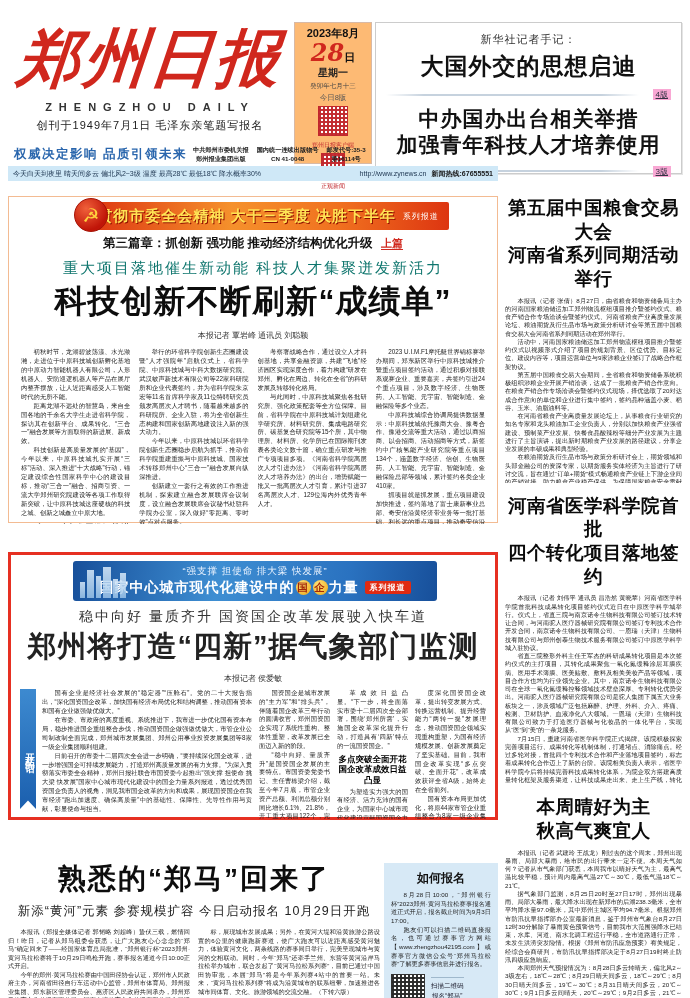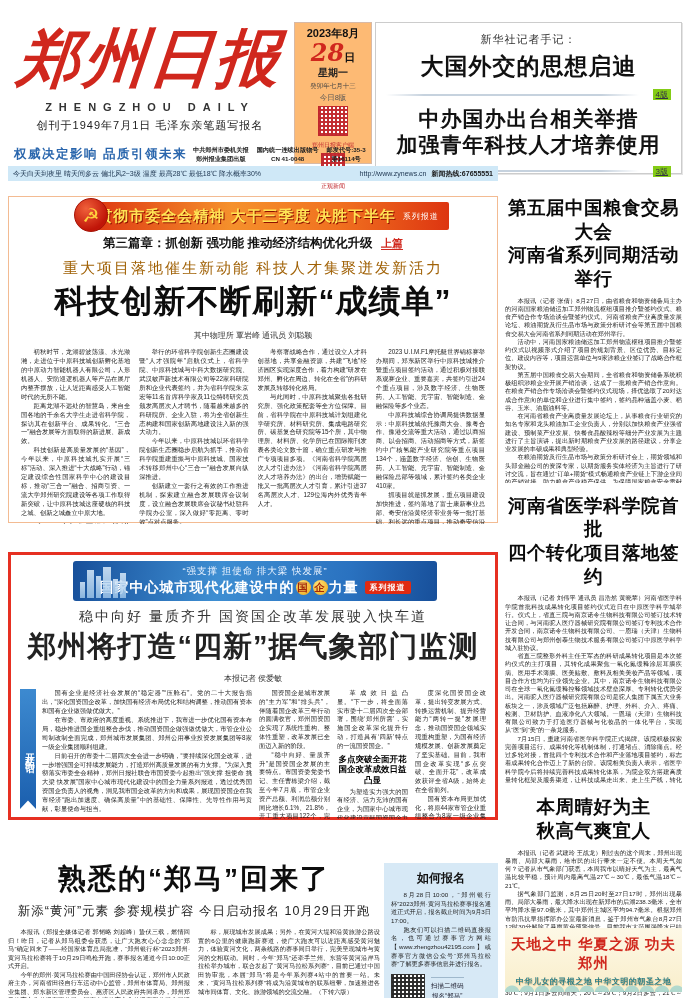--- a/index.html
+++ b/index.html
@@ -44,21 +44,21 @@
 
   .topnews {
     position:absolute; left:375px; top:22px; width:307px; height:152px;
     border:1px solid #ccc; box-shadow:1px 1px 0 #e5e5e5; background:#fff;
     text-align:center; padding-top:9px;
   }
   .topnews .kicker { font-size:11px; color:#333; letter-spacing:1px; }
   .topnews .h1 { font-size:23px; font-weight:900; color:#111; margin-top:4px; letter-spacing:1px; }
   .rule-row { display:flex; align-items:center; margin:7px 10px 6px 10px; }
   .rule-row .line { flex:1; height:2px; background:linear-gradient(90deg,#fff,#c6d2de 15%,#c6d2de 85%,#fff); }
-  .rule-row .page-badge { font-size:8px; color:#334; background:#84cc16; padding:0 3px; line-height:11px; margin-left:14px;text-decoration:underline; }
+  .rule-row .page-badge { font-size:8px; color:#334; background:#f9a8d4; padding:0 3px; line-height:11px; margin-left:14px;text-decoration:underline; }
   .topnews .h2 { font-size:21px; font-weight:900; color:#111; line-height:1.25; letter-spacing:1px; }
 
   .brandrow { position:absolute; left:14px; top:146px; width:276px; display:flex; align-items:center; }
   .slogan { font-size:12.5px; font-weight:bold; color:#2a66ad; letter-spacing:1.5px; white-space:nowrap; }
   .brand-small { font-size:6.2px; font-weight:bold; color:#222; line-height:1.35; text-align:center; white-space:nowrap; }
   .vdiv { width:1px; height:13px; background:#aaa; margin:0 4px; }
   .brandrow .slogan { margin-right:6px; }
 
   .weatherstrip {
     position:absolute; left:8px; top:166px; width:490px; height:15px;
@@ -81,21 +81,21 @@
     color:#ffd23d; font-size:19px; line-height:34px; text-align:center;
     border:1px solid #a51205;
   }
   .sec1-banner .btxt {
     font-size:15px; font-weight:900; color:#ffe354; letter-spacing:1px;
     text-shadow:1px 1px 0 #8f1000;
   }
   .sec1-banner .btag { font-size:8px; color:#fff; margin-left:7px; letter-spacing:1px; }
   .sec1-chapter { text-align:center; font-size:12.5px; font-weight:bold; margin-top:5px; color:#111; }
   .sec1-chapter .tag { color:#d0271d; border-bottom:1.5px solid #d0271d; margin-left:5px; font-size:11px; }
-  .sec1-deck { text-align:center; font-size:15px; color:#a16207; margin-top:7px; letter-spacing:2px; }
+  .sec1-deck { text-align:center; font-size:15px; color:#0f766e; margin-top:7px; letter-spacing:2px; }
   .sec1-headline { text-align:center; font-size:32px; font-weight:700; color:#0d0d0d; margin-top:2px; letter-spacing:1px; white-space:nowrap; }
   .byline { text-align:center; font-size:8px; color:#333; margin-top:6px; }
   .sec1-cols { display:flex; gap:9px; padding:7px 12px 0 12px; }
   .ncol { flex:1; height:176px; overflow:hidden; font-size:6.3px; line-height:1.42; text-align:justify; color:#1c1c1c; }
   .body-text p { margin:0; text-indent:2em; }
   .col-subhead { font-size:9px; font-weight:900; text-align:center; margin:4px 0 3px 0; color:#000; }
 
   
   .sidebar { position:absolute; left:505px; top:196px; width:177px; }
   .side-article { margin-bottom:11px; }
@@ -238,21 +238,21 @@
       <div class="emblem">☭</div>
       <span class="btxt">贯彻市委全会精神 大干三季度 决胜下半年</span>
       <span class="btag">系列报道</span>
     </div>
     <div class="sec1-chapter">
       <span>第三篇章：抓创新 强功能 推动经济结构优化升级</span>
       <span class="tag">上篇</span>
     </div>
     <div class="sec1-deck">重大项目落地催生新动能 科技人才集聚迸发新活力</div>
     <div class="sec1-headline">科技创新不断刷新“成绩单”</div>
-    <div class="byline">其中物理所 覃岩峰 通讯员 刘聪颖</div>
+    <div class="byline">本报记者 覃岩峰 通讯员 刘聪颖</div>
     <div class="sec1-cols">
       <div class="ncol body-text">
         <div>
             <p>初秋时节，龙湖碧波荡漾、水光潋滟，走进位于中原科技城创新孵化基地的中原动力智能机器人有限公司，人形机器人、安防巡逻机器人等产品在展厅内整齐摆放，让人近距离感受人工智能时代的无所不能。</p>
             <p>距离龙湖不远处的智慧岛，来自全国各地的千余名大学生走进省科学院，探访其在创新平台、成果转化、“三合一”融合发展等方面取得的新进展、新成效。</p>
             <p>科技创新是高质量发展的“基因”，今年以来，中原科技城扎实开展“三标”活动、深入推进“十大战略”行动，锚定建设综合性国家科学中心的建设目标，推动“三合一”融合、招商引资、一流大学郑州研究院建设等各项工作取得新突破，让中原科技城这座硬核的科技之城、创新之城矗立中原大地。</p>
           </div>
         <div class="col-subhead">“三合一”融合发展纵深推进</div>
 
       </div>
@@ -311,25 +311,20 @@
         <div>秋高气爽宜人</div>
       </div>
       <div class="side-body body-text h168">
           <p>本报讯（记者 武建玲 王战龙）刚过去的这个周末，郑州出现暴雨、局部大暴雨，给市民的出行带来一定不便。本周天气如何？记者从市气象部门获悉，本周我市以晴好天气为主，最高气温比较平稳，预计周内最高气温27℃～30℃，最低气温18℃～21℃。</p>
           <p>据气象部门监测，8月25日20时至27日17时，郑州出现暴雨、局部大暴雨，最大降水出现在新郑市的后湖238.3毫米，全市平均降水量97.0毫米，其中郑州主城区平均94.7毫米。根据郑州市防汛抗旱指挥部办公室最新消息，鉴于郑州市气象台8月27日12时30分解除了暴雨黄色预警信号，目前我市大范围强降水已结束，水库、河道、南水北调工程运行平稳，全市道路通行正常，未发生洪涝突发险情。根据《郑州市防汛应急预案》有关规定，经综合会商研判，市防汛抗旱指挥部决定于8月27日19时终止防汛四级应急响应。</p>
           <p>本周郑州天气预报情况为：8月28日多云转晴天，偏北风2～3级左右，18℃～28℃；8月29日晴天间多云，18℃～29℃；8月30日晴天间多云，19℃～30℃；8月31日晴天间多云，20℃～30℃；9月1日多云间晴天，20℃～29℃；9月2日多云，21℃～29℃；9月3日多云转阴天，有分散性阵雨，19℃～29℃。</p>
         </div>
     </div>
   </div>
 
-  <div class="promo">
-    <div class="promo-title">天地之中 华夏之源 功夫郑州</div>
-    <div class="promo-line">中华儿女的寻根之地 中华文明的朝圣之地</div>
-    <div class="promo-line">中华文化的体验之地 国学教育的实践之地</div>
-  </div>
 
   <div class="sec2">
     <div class="sec2-banner">
       <div class="skyline">
         <i style="width:5px;height:16px;"></i>
           <i style="width:7px;height:28px;"></i>
           <i style="width:5px;height:22px;"></i>
           <i style="width:8px;height:31px;"></i>
           <i style="width:5px;height:19px;"></i>
           <i style="width:6px;height:25px;"></i>

